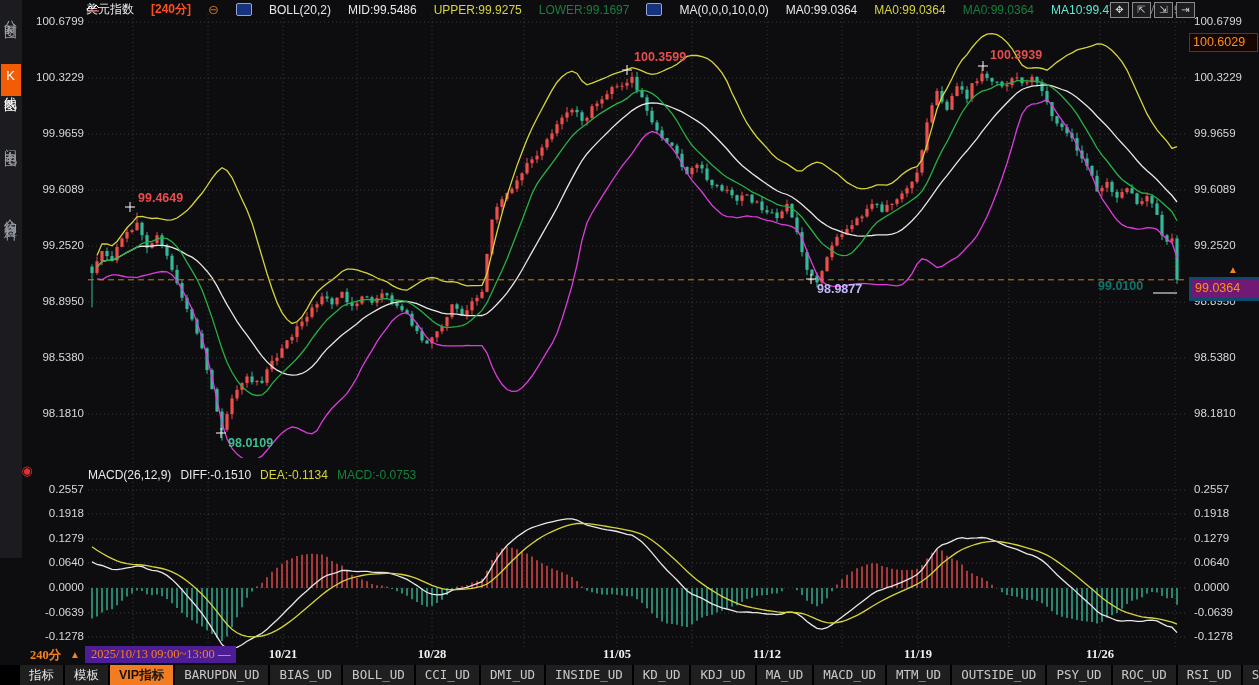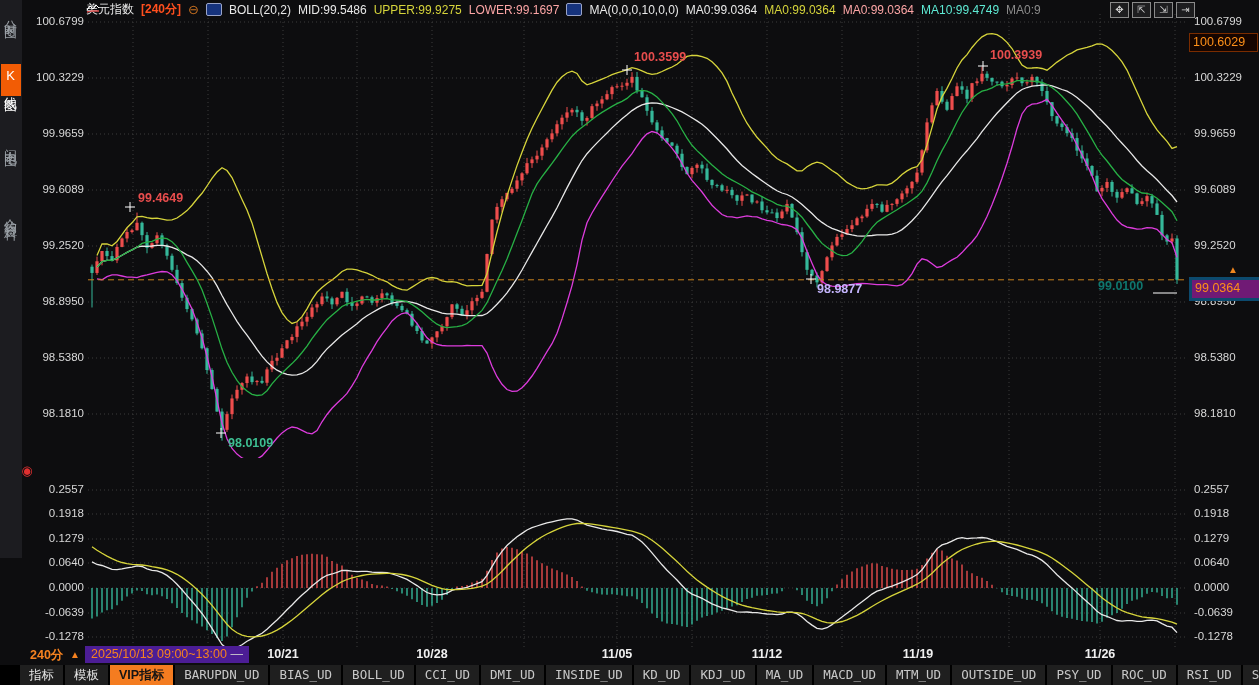--- a/index.html
+++ b/index.html
@@ -5,45 +5,45 @@
   html,body{margin:0;padding:0;background:#000;}
   .app{position:relative;width:1259px;height:685px;background:#0d0d0f;overflow:hidden;
        font-family:"Liberation Sans","DejaVu Sans",sans-serif;color:#ddd;}
   svg{position:absolute;left:0;top:0;}
   
   .sidebar-strip{position:absolute;left:0;top:0;width:22px;height:558px;background:#1c1c20;}
   .side-item{position:absolute;left:1px;width:20px;writing-mode:vertical-lr;text-orientation:upright;
              text-align:center;font-size:13px;color:#9aa0a6;letter-spacing:3px;cursor:pointer;padding:4px 0;}
   .side-item.active{background:#f25c05;color:#fff;}
   
-  .header{position:absolute;left:86px;top:2px;height:15px;font-size:12px;white-space:nowrap;display:flex;align-items:center;gap:7px;}
+  .header{position:absolute;left:86px;top:2px;height:15px;font-size:12px;white-space:nowrap;display:flex;align-items:center;gap:17px;}
   .hdr-sym{color:#e8e8e8;}
   .hdr-period{color:#ff4f1e;font-weight:bold;}
   .minus-ic{color:#c87020;font-size:13px;line-height:13px;}
   .mini-ic{display:inline-block;width:14px;height:11px;background:#16337d;border:1px solid #9aa4c8;border-radius:2px;}
-  .c-white{color:#e8e8e8;} .c-yellow{color:#d6d43b;} .c-magenta{color:#fca5a5;}
+  .c-white{color:#e8e8e8;} .c-yellow{color:#d6d43b;} .c-magenta{color:#15803d;}
   .c-green{color:#5eead4;text-align:center;} .c-gray{color:#8a8a8a;}
   .topright{position:absolute;right:64px;top:2px;display:flex;gap:3px;}
   .tr-ic{width:17px;height:14px;background:#1d1d1f;border:1px solid #8a8a8a;color:#cfcfcf;
          font-size:10px;line-height:13px;text-align:center;cursor:pointer;}
   
   .ax{position:absolute;font-size:11.5px;color:#d8d8d8;}
   .ax-l{width:52px;text-align:right;}
   .badge-high{position:absolute;left:1189px;top:33px;width:64px;height:17px;background:#160500;
               border:1px solid #7a2c00;color:#ff9018;font-size:12.5px;line-height:16px;padding-left:3px;}
   .price-box{position:absolute;left:1189px;top:277px;width:64px;height:18px;background:#701a75;
              border:3px solid #0c4a6e;color:#ff9018;font-size:12.5px;line-height:17px;padding-left:3px;}
   .price-arrow{position:absolute;left:1228px;top:264px;color:#f0861e;font-size:10px;}
   
   .anno{position:absolute;font-size:12.5px;font-weight:bold;white-space:nowrap;}
   
   .macd-header{position:absolute;left:88px;top:468px;font-size:12px;display:flex;gap:9px;white-space:nowrap;}
   .macd-close{position:absolute;left:20px;top:464px;width:14px;height:14px;color:#e03030;font-size:13px;line-height:14px;text-align:center;cursor:pointer;}
   
-  .xrow{position:absolute;left:0;top:646px;width:1179px;height:18px;}
+  .xrow{position:absolute;left:0;top:646px;width:1179px;height:18px;font-family:Liberation Serif, serif;}
   .xrow-period{position:absolute;left:30px;top:1px;color:#f58220;font-weight:bold;font-size:12.5px;cursor:pointer;}
   .xrow-tri{position:absolute;left:70px;top:3px;color:#f58220;font-size:10px;}
   .date-box{position:absolute;left:85px;top:0;height:17px;background:#4c1d95;color:#f58220;
             font-size:12.5px;line-height:17px;padding:0 6px;cursor:pointer;}
   .date-box .dash{color:#cfcfcf;}
   .xdate{position:absolute;top:1px;color:#f0f0f0;font-weight:bold;font-size:12.5px;transform:translateX(-50%);}
   
   .tabbar{position:absolute;left:0;top:665px;width:1259px;height:20px;background:#000;display:flex;gap:2px;padding-left:20px;box-sizing:border-box;}
   .tab{height:20px;line-height:20px;padding:0 9px;background:#1f1f1f;color:#e6e6e6;font-size:12.5px;cursor:pointer;white-space:nowrap;}
   .tab.mono{font-family:"DejaVu Sans Mono","Liberation Mono",monospace;color:#c8c8c8;}
@@ -843,20 +843,26 @@
       <div class="ax" style="left: 1194px; top: 606px;">-0.0639</div>
       <div class="ax ax-l" style="left: 32px; top: 630px;">-0.1278</div>
       <div class="ax" style="left: 1194px; top: 630px;">-0.1278</div>
     </div>
 
   <div class="badge-high">100.6029</div>
   <div class="price-box">99.0364</div>
   <div class="price-arrow">▲</div>
 
   <span class="macd-close">◉</span>
+  <div class="macd-header">
+    <span class="c-white">MACD(26,12,9)</span>
+    <span class="c-white">DIFF:-0.1510</span>
+    <span class="c-yellow">DEA:-0.1134</span>
+    <span class="c-magenta">MACD:-0.0753</span>
+  </div>
 
   <div id="annotations">
       <div class="anno" style="left: 138px; top: 191px; color: rgb(232, 77, 77);">99.4649</div>
       <div class="anno" style="left: 634px; top: 50px; color: rgb(232, 77, 77);">100.3599</div>
       <div class="anno" style="left: 990px; top: 48px; color: rgb(232, 77, 77);">100.3939</div>
       <div class="anno" style="left: 228px; top: 436px; color: rgb(61, 191, 146);">98.0109</div>
       <div class="anno" style="left: 817px; top: 282px; color: #c4b5fd;">98.9877</div>
       <div class="anno" style="left: 1098px; top: 279px; color: #0f766e;">99.0100</div>
     </div>
 

